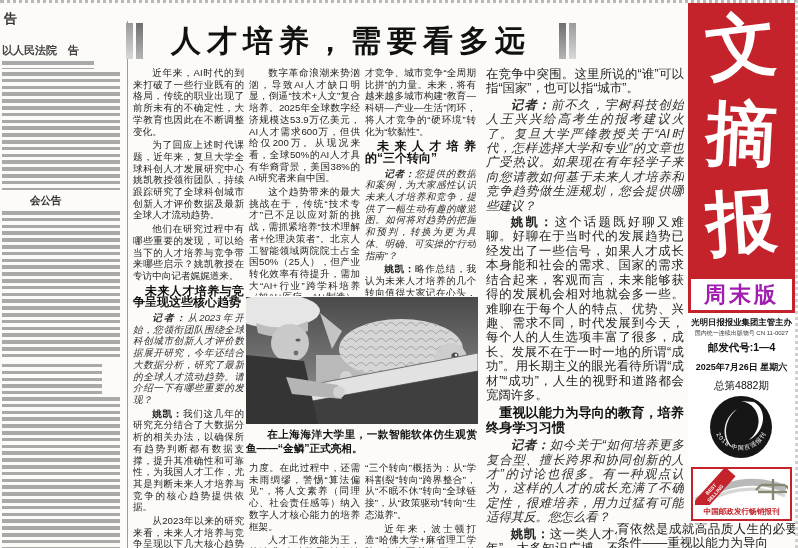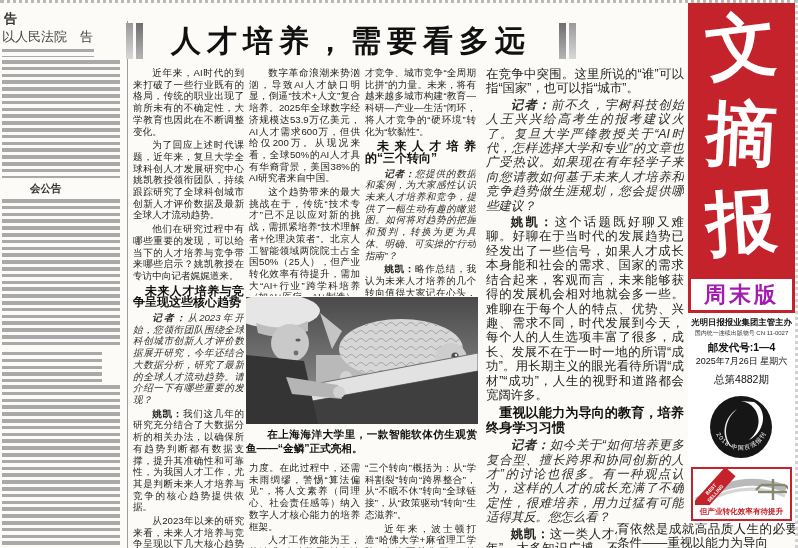--- a/index.html
+++ b/index.html
@@ -9,21 +9,21 @@
     overflow:hidden;box-sizing:border-box;
     border-top:3px dotted #b8b8b8;border-right:3px dotted #d0d0d0;
   }
   .abs{position:absolute;}
 
   
   #left-strip{left:0;top:5px;width:126px;height:543px;overflow:hidden;padding-top:2px;box-sizing:border-box;}
   #strip-divider{left:127px;top:18px;width:1px;height:530px;background:#9c9c9c;}
   .sim{background:repeating-linear-gradient(#a9a9a9 0 3.5px,transparent 3.5px 6.8px);margin:3px 0 3px 2px;}
   .fragA{font-size:13px;font-weight:bold;color:#333;margin-left:4px;}
-  .fragB{font-size:13px;font-weight:normal;color:#444;margin:0 0 1px 2px;}
+  .fragB{font-size:11px;font-weight:bold;color:#444;margin:15px 0 1px 2px;}
   .fragC{font-size:10.5px;font-weight:bold;color:#333;margin:4px 0 3px 30px;}
 
   
   #headline-row{left:132px;top:14px;width:438px;height:48px;display:flex;align-items:center;justify-content:center;gap:28px;}
   .bars{display:flex;gap:3px;}
   .bar1{width:7px;height:36px;background:linear-gradient(#9a9a9a,#d8d8d8);}
   .bar2{width:7px;height:36px;background:linear-gradient(#6e6e6e,#b5b5b5);}
   #headline-text{font-size:30px;font-weight:bold;letter-spacing:6px;white-space:nowrap;color:#111;}
 
   
@@ -50,21 +50,21 @@
   .mchar{width:100%;text-align:center;color:#fff;font-family:"DejaVu Serif","Liberation Serif",serif;font-weight:bold;font-size:70px;line-height:86px;height:88px;}
   .mchar:nth-child(1){transform:rotate(-7deg);}
   .mchar:nth-child(2){transform:rotate(3deg);}
   .mchar:nth-child(3){transform:rotate(-4deg);}
   #edition-panel{position:absolute;left:3px;right:3px;bottom:3px;height:31px;background:#fff;display:flex;align-items:center;justify-content:center;}
   #edition-label{color:#a21caf;font-weight:bold;font-size:22px;letter-spacing:3px;white-space:nowrap;}
   #pubinfo{position:absolute;top:314px;left:0;width:107px;text-align:center;color:#111;}
   .org{font-size:8.4px;font-weight:bold;white-space:nowrap;}
   .serial{font-size:6px;margin-top:1px;color:#333;white-space:nowrap;}
   .postal{font-size:10.5px;font-weight:bold;margin-top:3px;}
-  .mdate{font-size:9px;font-weight:normal;white-space:nowrap;}
+  .mdate{font-size:9px;font-weight:bold;margin-top:6px;white-space:nowrap;}
   .issue{font-size:10.5px;margin-top:5px;}
   #circle-logo{position:absolute;top:391px;left:20px;}
   #postal-badge{position:absolute;top:464px;left:3px;width:97px;height:50px;border:2px solid #c4232b;background:#fff;text-align:center;}
   #badge-label{font-size:7.6px;font-weight:bold;color:#c4232b;white-space:nowrap;margin-top:-2px;}
 
   
   #continuation{left:617px;top:520px;width:181px;height:28px;background:#fcfbf7;font-size:12.6px;line-height:13.8px;color:#1d1d1d;overflow:hidden;text-align:justify;}
 </style>
 </head>
 <body>
@@ -212,19 +212,19 @@
           <text x="18" y="27" font-size="5" fill="#fff" text-anchor="middle" font-weight="bold">SELLING</text>
         </g>
         <g stroke="#86896f" stroke-width="2.4" fill="none">
           <path d="M66 16 H 90"></path>
           <path d="M63 23 H 92"></path>
           <path d="M78 10 V 31"></path>
           <path d="M66 16 L 61 21"></path>
           <path d="M90 16 L 95 21"></path>
         </g>
       </svg>
-      <div id="badge-label">但产业转化效率有待提升</div>
+      <div id="badge-label">中国邮政发行畅销报刊</div>
     </div>
   </div>
 
   <div id="continuation" class="abs">育依然是成就高品质人生的必要条件——重视以能力为导向</div>
 
 </div>
 
 </body></html>

